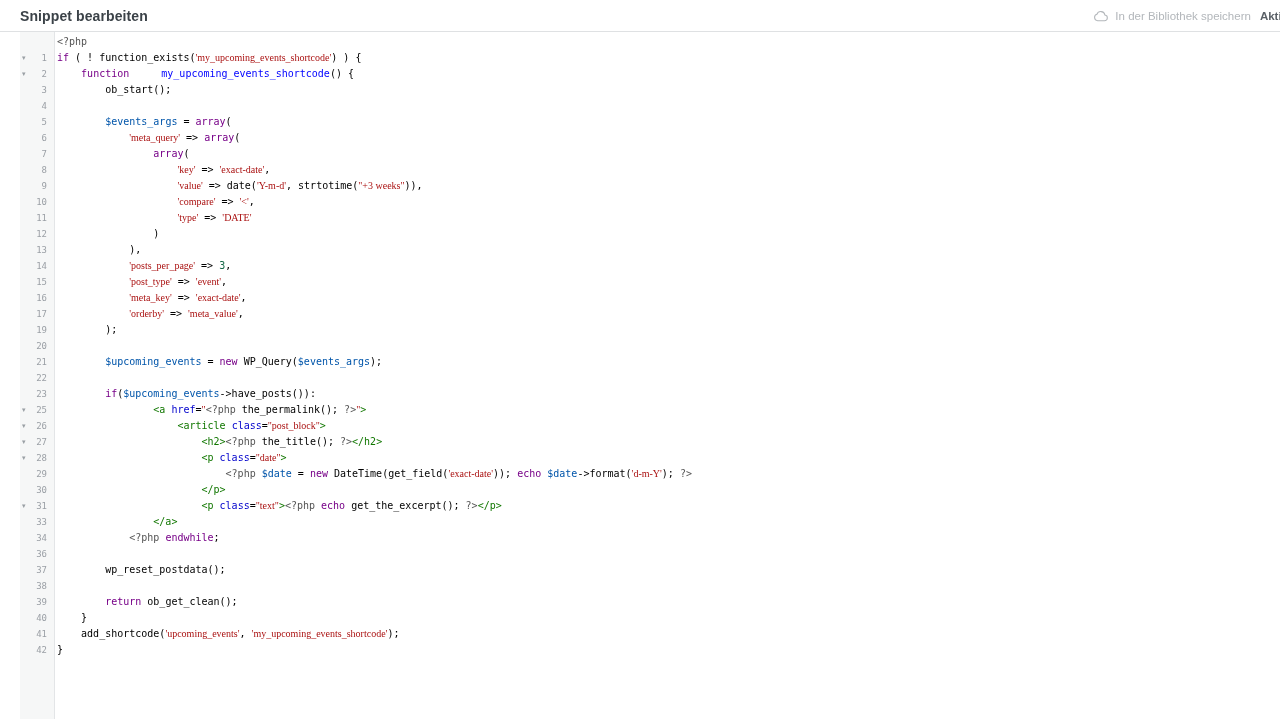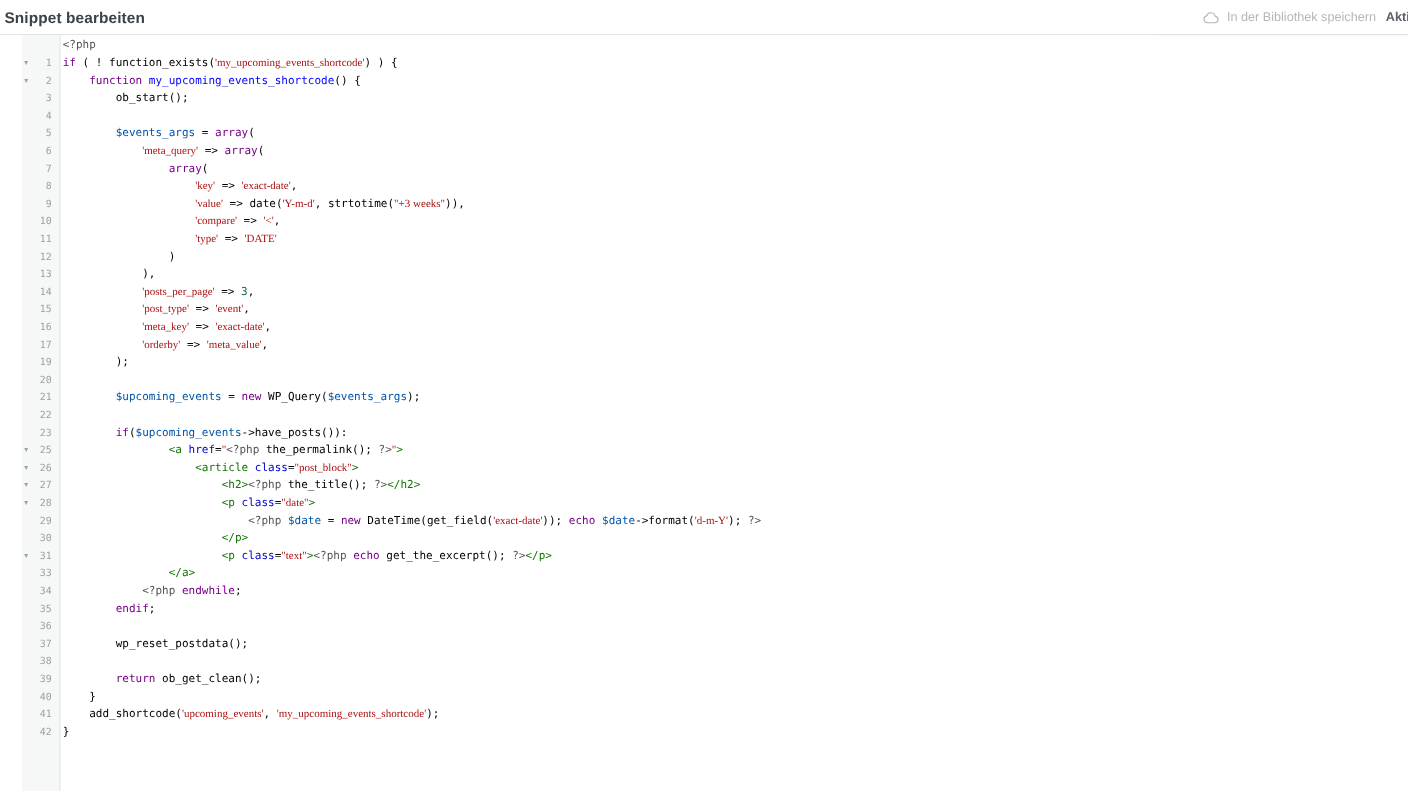--- a/index.html
+++ b/index.html
@@ -2,21 +2,21 @@
 <html style="--plain: #000000; --meta: #555555; --kw: #770088; --var: #0055aa; --def: #0000ff; --str: #aa1111; --num: #116644; --tag: #117700; --attr: #0000cc;"><head>
 <meta charset="utf-8">
 <style>
   * { margin:0; padding:0; box-sizing:border-box; }
   html,body { width:1280px; height:720px; overflow:hidden; background:#fff;
               font-family:"Liberation Sans", sans-serif; }
 
   
   .header { position:relative; height:32px; background:#fff;
             border-bottom:1px solid #dfe1e3; display:flex; align-items:center; }
-  .header-title { margin-left:4px; font-size:14px; font-weight:700; color:#3b4248;
+  .header-title { margin-left:20px; font-size:14px; font-weight:700; color:#3b4248;
                   letter-spacing:0.1px; }
   .header-right { position:absolute; right:-8px; top:0; height:32px;
                   display:flex; align-items:center; gap:9px; white-space:nowrap; }
   .save-lib { display:flex; align-items:center; gap:6px; color:#b3b7bb;
               font-size:11.5px; cursor:pointer; background:none; border:none;
               font-family:"Liberation Sans", sans-serif; }
   .cloud { width:16px; height:12px; display:block; }
   .active-label { font-size:11.5px; font-weight:700; color:#5b6167; }
 
   
@@ -31,21 +31,21 @@
           line-height:16px; color:#9ba0a6;
           font-family:"DejaVu Sans Mono", monospace; }
   .ltext { padding-left:6px; white-space:pre; font-size:10px; line-height:16px;
            color:#000; font-family:"DejaVu Sans Mono", monospace; }
 
   
   .tok-plain { color:var(--plain,#000); }
   .tok-meta  { color:var(--meta,#555); }
   .tok-kw    { color:var(--kw,#708); }
   .tok-var   { color:var(--var,#05a); }
-  .tok-def   { color:var(--def,#00f); }
+  .tok-def   { color:var(--def,#00f);margin-left:26px; }
   .tok-str   { color:var(--str,#a11);font-family:Liberation Serif, serif; }
   .tok-num   { color:var(--num,#164); }
   .tok-tag   { color:var(--tag,#170); }
   .tok-attr  { color:var(--attr,#00c); }
 </style>
 </head>
 <body>
 
 <div class="header">
   <div class="header-title">Snippet bearbeiten</div>
@@ -220,25 +220,20 @@
         <span class="lnum">33</span>
         <span class="ltext"><span class="tok-plain">                </span><span class="tok-tag">&lt;/a&gt;</span></span>
       </div>
       <div class="row">
         <span class="fold"></span>
         <span class="lnum">34</span>
         <span class="ltext"><span class="tok-plain">            </span><span class="tok-meta">&lt;?php</span><span class="tok-plain"> </span><span class="tok-kw">endwhile</span><span class="tok-plain">;</span></span>
       </div>
       <div class="row">
         <span class="fold"></span>
-        <span class="lnum">35</span>
-        <span class="ltext"><span class="tok-plain">        </span><span class="tok-kw">endif</span><span class="tok-plain">;</span></span>
-      </div>
-      <div class="row">
-        <span class="fold"></span>
         <span class="lnum">36</span>
         <span class="ltext"></span>
       </div>
       <div class="row">
         <span class="fold"></span>
         <span class="lnum">37</span>
         <span class="ltext"><span class="tok-plain">        wp_reset_postdata();</span></span>
       </div>
       <div class="row">
         <span class="fold"></span>

